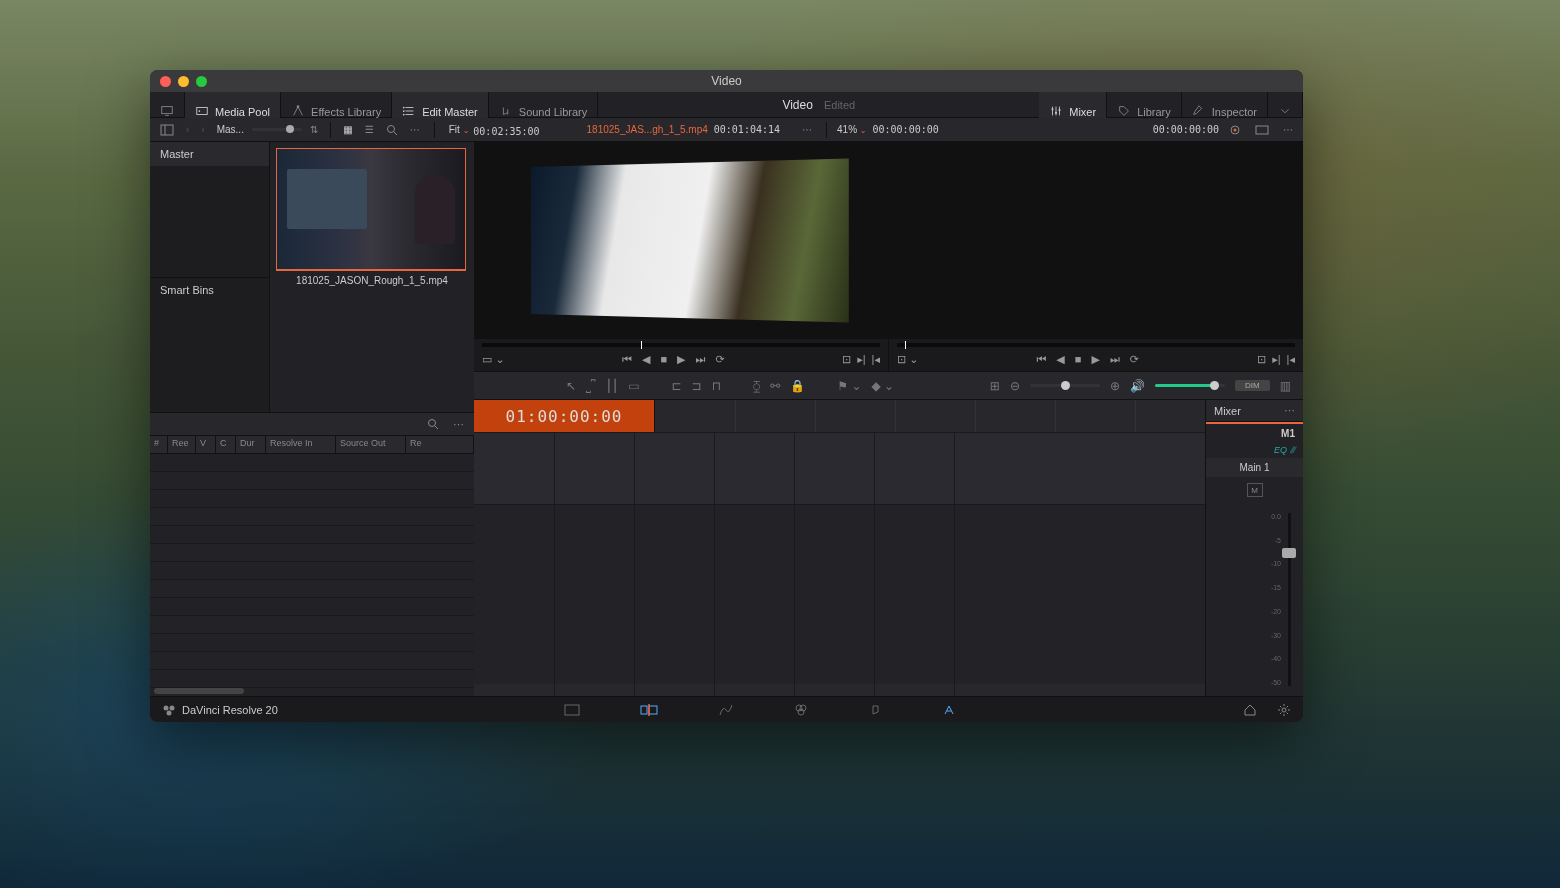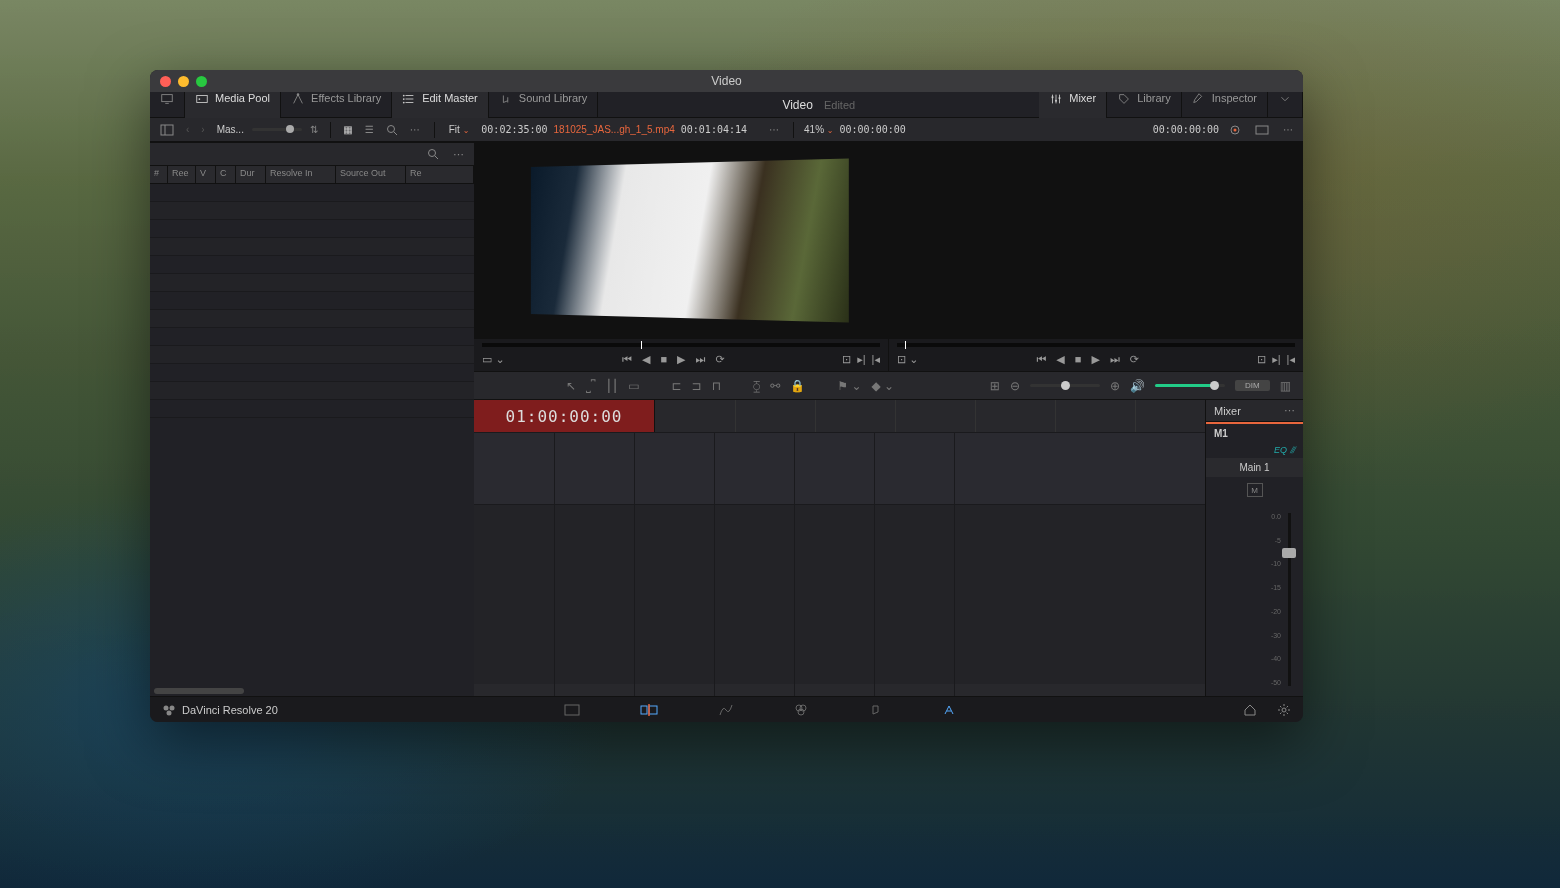--- a/index.html
+++ b/index.html
@@ -9,21 +9,21 @@
     radial-gradient(ellipse 800px 400px at 1200px 200px, rgba(120,100,60,.5), transparent 70%),
     linear-gradient(180deg,#7a8666 0%,#5d6b48 20%,#4a5a3e 40%,#3a4e3a 60%,#2b3e3a 80%,#1a3040 100%);
     filter: contrast(1.1); }
   .window { position:absolute; left:150px; top:70px; width:1153px; height:652px; background:#212126; border-radius:8px; box-shadow:0 20px 60px rgba(0,0,0,.5); display:flex; flex-direction:column; color:#aaa; font-size:11px; }
   .titlebar { height:22px; background:#3a3a3d; border-radius:8px 8px 0 0; display:flex; align-items:center; padding:0 10px; position:relative; }
   .traffic { display:flex; gap:7px; }
   .tl { width:11px; height:11px; border-radius:50%; }
   .tl.r{background:#ff5f57}.tl.y{background:#febc2e}.tl.g{background:#28c840}
   .title { position:absolute; left:50%; transform:translateX(-50%); color:#ccc; font-size:12px; }
   .toolbar { height:26px; background:#212126; display:flex; align-items:center; border-bottom:1px solid #111; }
-  .tb-btn { display:flex; align-items:flex-start; gap:6px; padding:0 10px; height:26px; color:#999; cursor:pointer; font-size:11px; border-right:1px solid #111; }
+  .tb-btn { display:flex; align-items:flex-end; gap:6px; padding:0 10px; height:26px; color:#999; cursor:pointer; font-size:11px; border-right:1px solid #111; }
   .tb-btn.active { background:#2a2a2e; color:#ddd; }
   .tb-right { margin-left:auto; display:flex; }
   .ic { width:14px; height:14px; display:inline-block; }
   .sub-toolbar { height:24px; background:#28282c; display:flex; align-items:center; border-bottom:1px solid #111; font-size:10px; }
   .sub-left { display:flex; align-items:center; gap:4px; padding:0 6px; }
   .sub-sep { width:1px; height:16px; background:#111; margin:0 4px; }
   .sub-btn { color:#888; padding:2px 4px; cursor:pointer; }
   .main { flex:1; display:flex; min-height:0; }
   .left-col { width:324px; display:flex; flex-direction:column; background:#212126; }
   .bins { display:flex; height:270px; }
@@ -57,29 +57,29 @@
   .tl-toolbar .sp{flex:1;}
   .tl-tool { color:#777; cursor:pointer; font-size:12px;}
   .vol-slider{width:70px;height:3px;background:#333;position:relative;border-radius:2px;}
   .vol-fill{height:100%;width:90%;background:#2c8;border-radius:2px;}
   .vol-knob{position:absolute;right:6px;top:-3px;width:9px;height:9px;background:#ccc;border-radius:50%;}
   .zoom-slider{width:70px;height:3px;background:#333;position:relative;border-radius:2px;}
   .zoom-knob{position:absolute;left:45%;top:-3px;width:9px;height:9px;background:#ccc;border-radius:50%;}
   .timeline-area { flex:1; display:flex; }
   .tl-main { flex:1; background:#212126; display:flex; flex-direction:column;}
   .tl-hdr { height:32px; display:flex;}
-  .tl-tc { width:180px; background:#7f1d1d; color:#ddd; font-size:16px; font-family:monospace; display:flex;align-items:center;justify-content:center; letter-spacing:1px;}
+  .tl-tc { width:180px; background:#c2410c; color:#ddd; font-size:16px; font-family:monospace; display:flex;align-items:center;justify-content:center; letter-spacing:1px;}
   .tl-ruler { flex:1; background:#28282c; border-left:1px solid #111; position:relative;}
   .tl-tracks { flex:1; display:flex;}
   .tl-tracks-body { flex:1; position:relative; background:#28282c;}
   .tl-track { position:absolute; left:0; right:0; border-top:1px solid #1a1a1d; background:#232327;}
   .mixer { width:98px; background:#212126; border-left:1px solid #111; display:flex; flex-direction:column;}
   .mixer-hdr{height:22px;background:#28282c;display:flex;align-items:center;padding:0 8px;color:#ccc;font-size:11px;border-bottom:1px solid #111;}
   .mixer-strip{flex:1;display:flex;flex-direction:column;border-top:2px solid #e8663d;}
-  .ms-lbl{padding:4px 8px;color:#ccc;font-size:10px;font-weight:600;}
+  .ms-lbl{padding:4px 8px;text-align:right;color:#ccc;font-size:10px;font-weight:600;}
   .ms-eq{padding:2px 8px;text-align:right;color:#2aa;font-size:9px;font-style:italic;}
   .ms-name{padding:4px;text-align:center;color:#ccc;font-size:10px;background:#2a2a2e;}
   .ms-mute{margin:6px auto;width:16px;height:14px;border:1px solid #555;color:#888;font-size:8px;display:flex;align-items:center;justify-content:center;}
   .ms-fader{flex:1;position:relative;}
   .fader-scale{position:absolute;right:22px;top:10px;bottom:10px;display:flex;flex-direction:column;justify-content:space-between;font-size:7px;color:#666;text-align:right;}
   .fader-track{position:absolute;right:12px;top:10px;bottom:10px;width:3px;background:#111;}
   .fader-knob{position:absolute;right:7px;top:45px;width:14px;height:10px;background:#aaa;border-radius:2px;}
   .bottom-bar { height:26px; background:#1a1a1d; border-radius:0 0 8px 8px; display:flex; align-items:center; padding:0 12px; gap:8px; border-top:1px solid #111;}
   .bb-logo { color:#ccc; font-size:11px; display:flex; align-items:center; gap:6px;}
   .bb-pages { flex:1; display:flex; justify-content:center; gap:60px;}
@@ -200,25 +200,25 @@
       <span class="sub-btn">☰</span>
       <span class="sub-btn">
           <svg width="12" height="12" viewBox="0 0 12 12">
             <circle cx="5" cy="5" r="3.5" stroke="#888" fill="none"></circle>
             <line x1="8" y1="8" x2="11" y2="11" stroke="#888"></line>
           </svg>
         </span>
       <span class="sub-btn">⋯</span>
     </div>
     <div class="sub-sep"></div>
-    <div style="display:flex;align-items:center;gap:8px;padding:0 6px;">
+    <div style="display:flex;align-items:flex-end;padding:0 6px;">
       <span class="sub-btn" style="color:#ccc"><span>Fit</span> <span style="color:#e8663d;font-size:8px;">⌄</span></span>
       <span style="color:#ccc;font-family:monospace;">00:02:35:00</span>
     </div>
-    <div style="flex:0 0 120px;text-align:center;">
+    <div style="flex:0 0 120px;text-align:center;margin-left:41px;">
       <span style="color:#e8663d;">181025_JAS...gh_1_5.mp4</span>
     </div>
     <div style="display:flex;align-items:center;gap:18px;padding:0 6px;">
       <span style="color:#ccc;font-family:monospace;">00:01:04:14</span>
       <span class="sub-btn">⋯</span>
     </div>
     <div class="sub-sep"></div>
     <div style="display:flex;align-items:center;gap:6px;padding:0 6px;">
       <span style="color:#ccc;"><span>41%</span> <span style="color:#e8663d;font-size:8px;">⌄</span></span>
       <span style="color:#ccc;font-family:monospace;">00:00:00:00</span>
@@ -237,20 +237,34 @@
             <rect x="1" y="1" width="12" height="8" stroke="#888" fill="none"></rect>
           </svg>
         </span>
       <span class="sub-btn">⋯</span>
     </div>
   </div>
 
   <div class="main">
 
     <div class="left-col">
+      <div class="bins">
+        <div class="bin-list">
+          <div class="bin-item sel">Master</div>
+          <div style="flex:1"></div>
+          <div class="bin-item" style="border-top:1px solid #111;">Smart Bins</div>
+          <div style="flex:1"></div>
+        </div>
+        <div class="bin-content">
+          <div class="thumb">
+            <div class="thumb-img"></div>
+          </div>
+          <div class="thumb-label">181025_JASON_Rough_1_5.mp4</div>
+        </div>
+      </div>
       <div class="index-hdr">
         <div style="flex:1"></div>
         <span class="sub-btn">
             <svg width="12" height="12" viewBox="0 0 12 12">
               <circle cx="5" cy="5" r="3.5" stroke="#888" fill="none"></circle>
               <line x1="8" y1="8" x2="11" y2="11" stroke="#888"></line>
             </svg>
           </span>
         <span class="sub-btn">⋯</span>
       </div>

